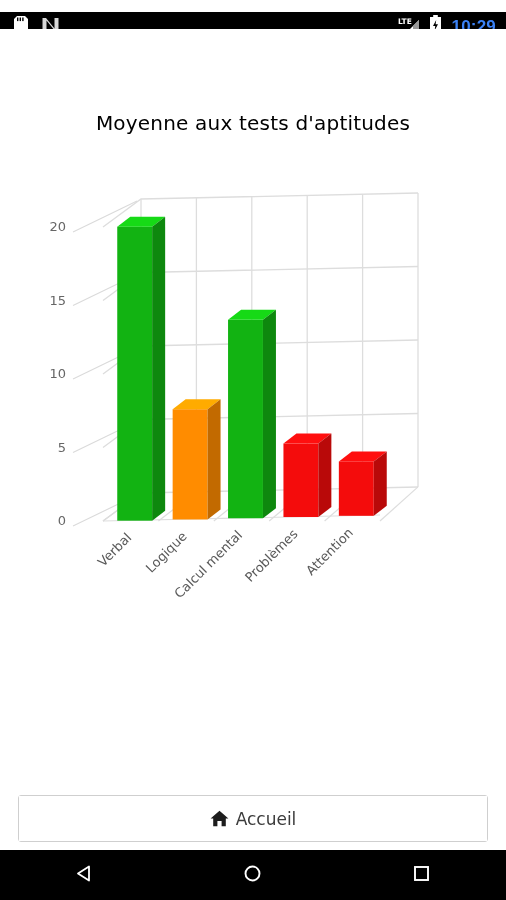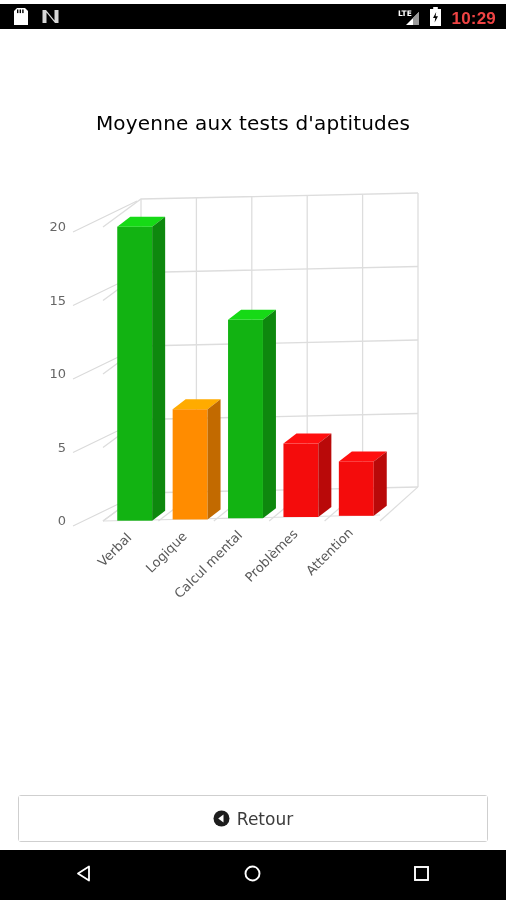--- a/index.html
+++ b/index.html
@@ -11,39 +11,39 @@
     width: 506px;
     height: 900px;
     font-family: "Liberation Sans", sans-serif;
     overflow: hidden;
     position: relative;
   }
 
   
   #status-bar {
     position: absolute;
-    top: 4px; left: 0;
+    top: 12px; left: 0;
     width: 506px;
     height: 29px;
     background: #000000;
     display: flex;
     align-items: center;
     box-sizing: border-box;
     padding: 0 10px 0 14px;
   }
   #status-left { display: flex; align-items: center; gap: 14px; }
   #status-right {
     margin-left: auto;
     display: flex;
     align-items: center;
     gap: 8px;
   }
   .status-icon { display: block; }
   #status-clock {
-    color: #ef4444;
+    color: #3b82f6;
     font-size: 17px;
     font-weight: bold;
     letter-spacing: 0.2px;
     line-height: 1;
     padding-left: 2px;
   }
 
   
   #app-body {
     position: absolute;
@@ -239,30 +239,29 @@
           <text x="298.46799999999996" y="365.699704" font-family="DejaVu Sans, sans-serif" font-size="13" fill="#5a5a5a" text-anchor="end" transform="rotate(-45 298.46799999999996 365.699704)">Problèmes</text>
           <text x="353.868" y="364.480904" font-family="DejaVu Sans, sans-serif" font-size="13" fill="#5a5a5a" text-anchor="end" transform="rotate(-45 353.868 364.480904)">Attention</text>
         </g>
     </svg>
   </div>
 
 </div>
 
 <div id="button-bar">
 
+
   <button class="nav-button">
     <span class="btn-icon">
-      <svg width="17" height="17" viewBox="0 0 17 17">
-        <circle cx="8.5" cy="8.5" r="8" fill="#1d1d1d"></circle>
-        <path d="M10.5,4.6 L10.5,12.4 L5.2,8.5 Z" fill="#ffffff"></path>
-      </svg>
-    </span>
-    <span>Retour</span>
+      <svg width="19" height="17" viewBox="0 0 19 17">
+        <path d="M9.5,0.8 L18.4,8.4 L15.8,8.4 L15.8,16.2 L11.6,16.2 L11.6,11.0 L7.4,11.0 L7.4,16.2 L3.2,16.2 L3.2,8.4 L0.6,8.4 Z" fill="#1d1d1d"></path>
+      </svg>
+    </span>
+    <span>Accueil</span>
   </button>
-
 
 
 </div>
 
 <div id="android-nav">
   <div class="android-nav-btn">
     <span>
       <svg width="21" height="21" viewBox="0 0 21 21">
         <path d="M15,3.5 L15,17.5 L4,10.5 Z" fill="none" stroke="#ffffff" stroke-width="1.8" stroke-linejoin="round"></path>
       </svg>

